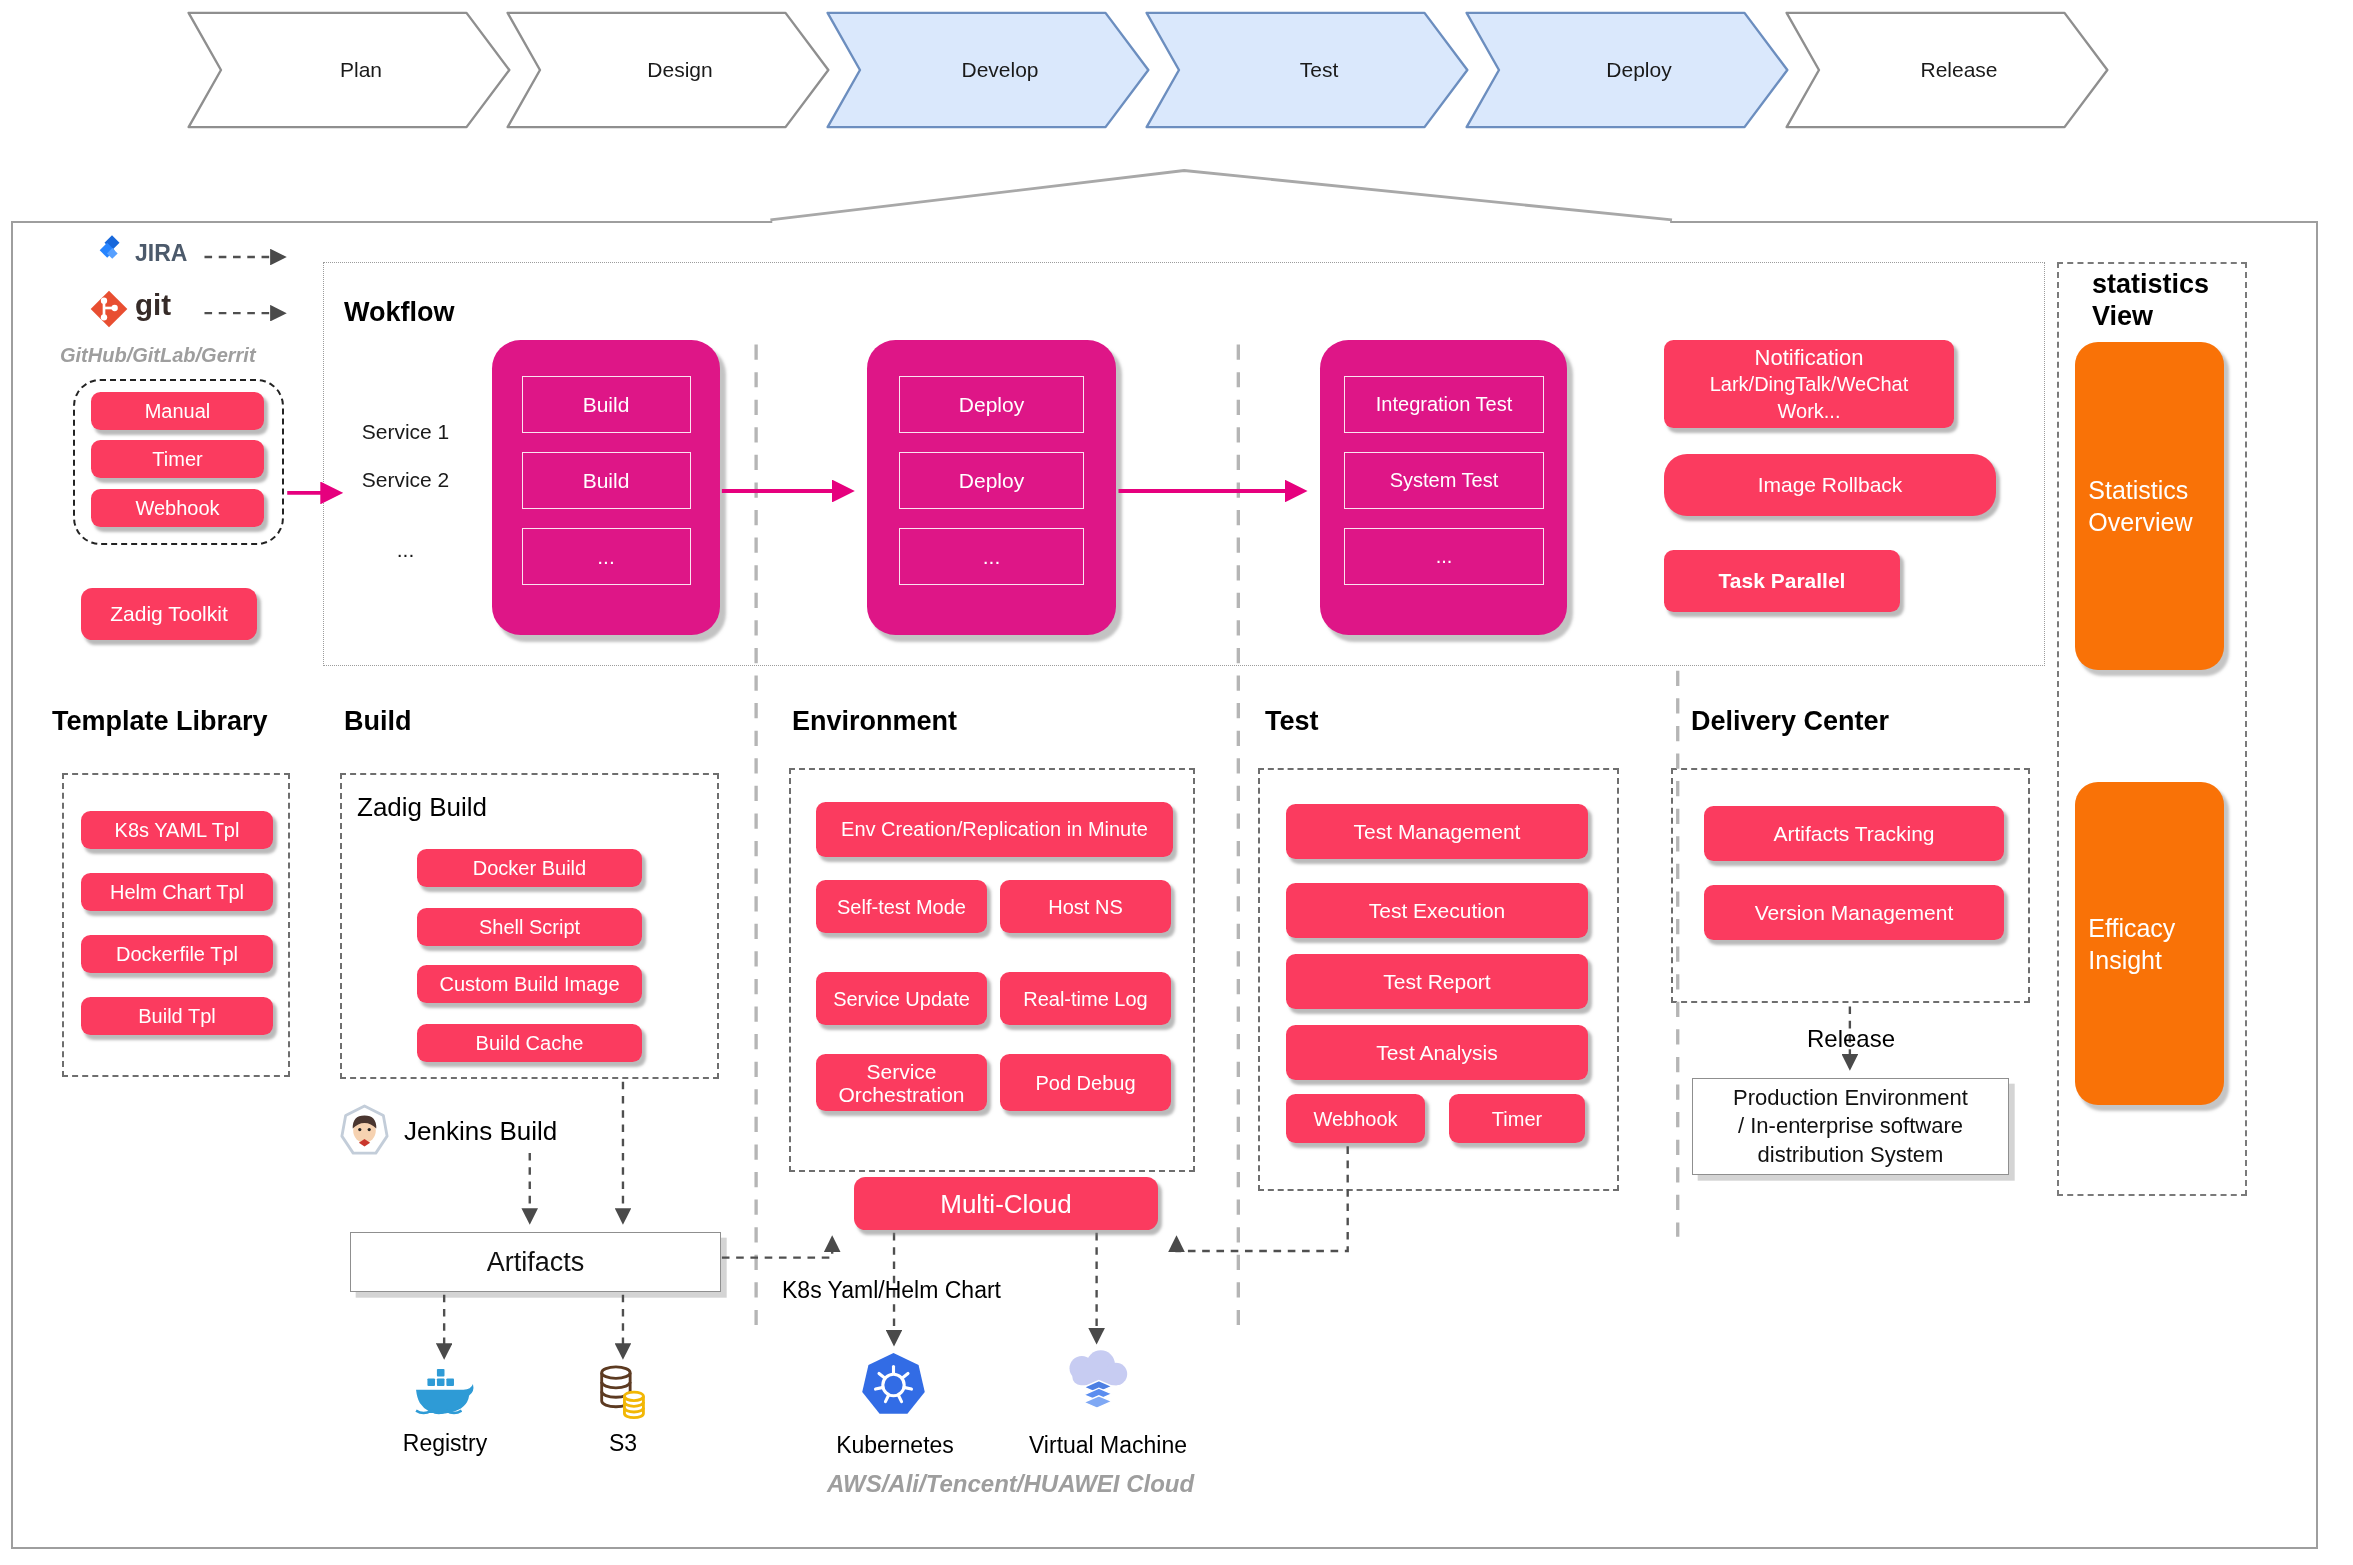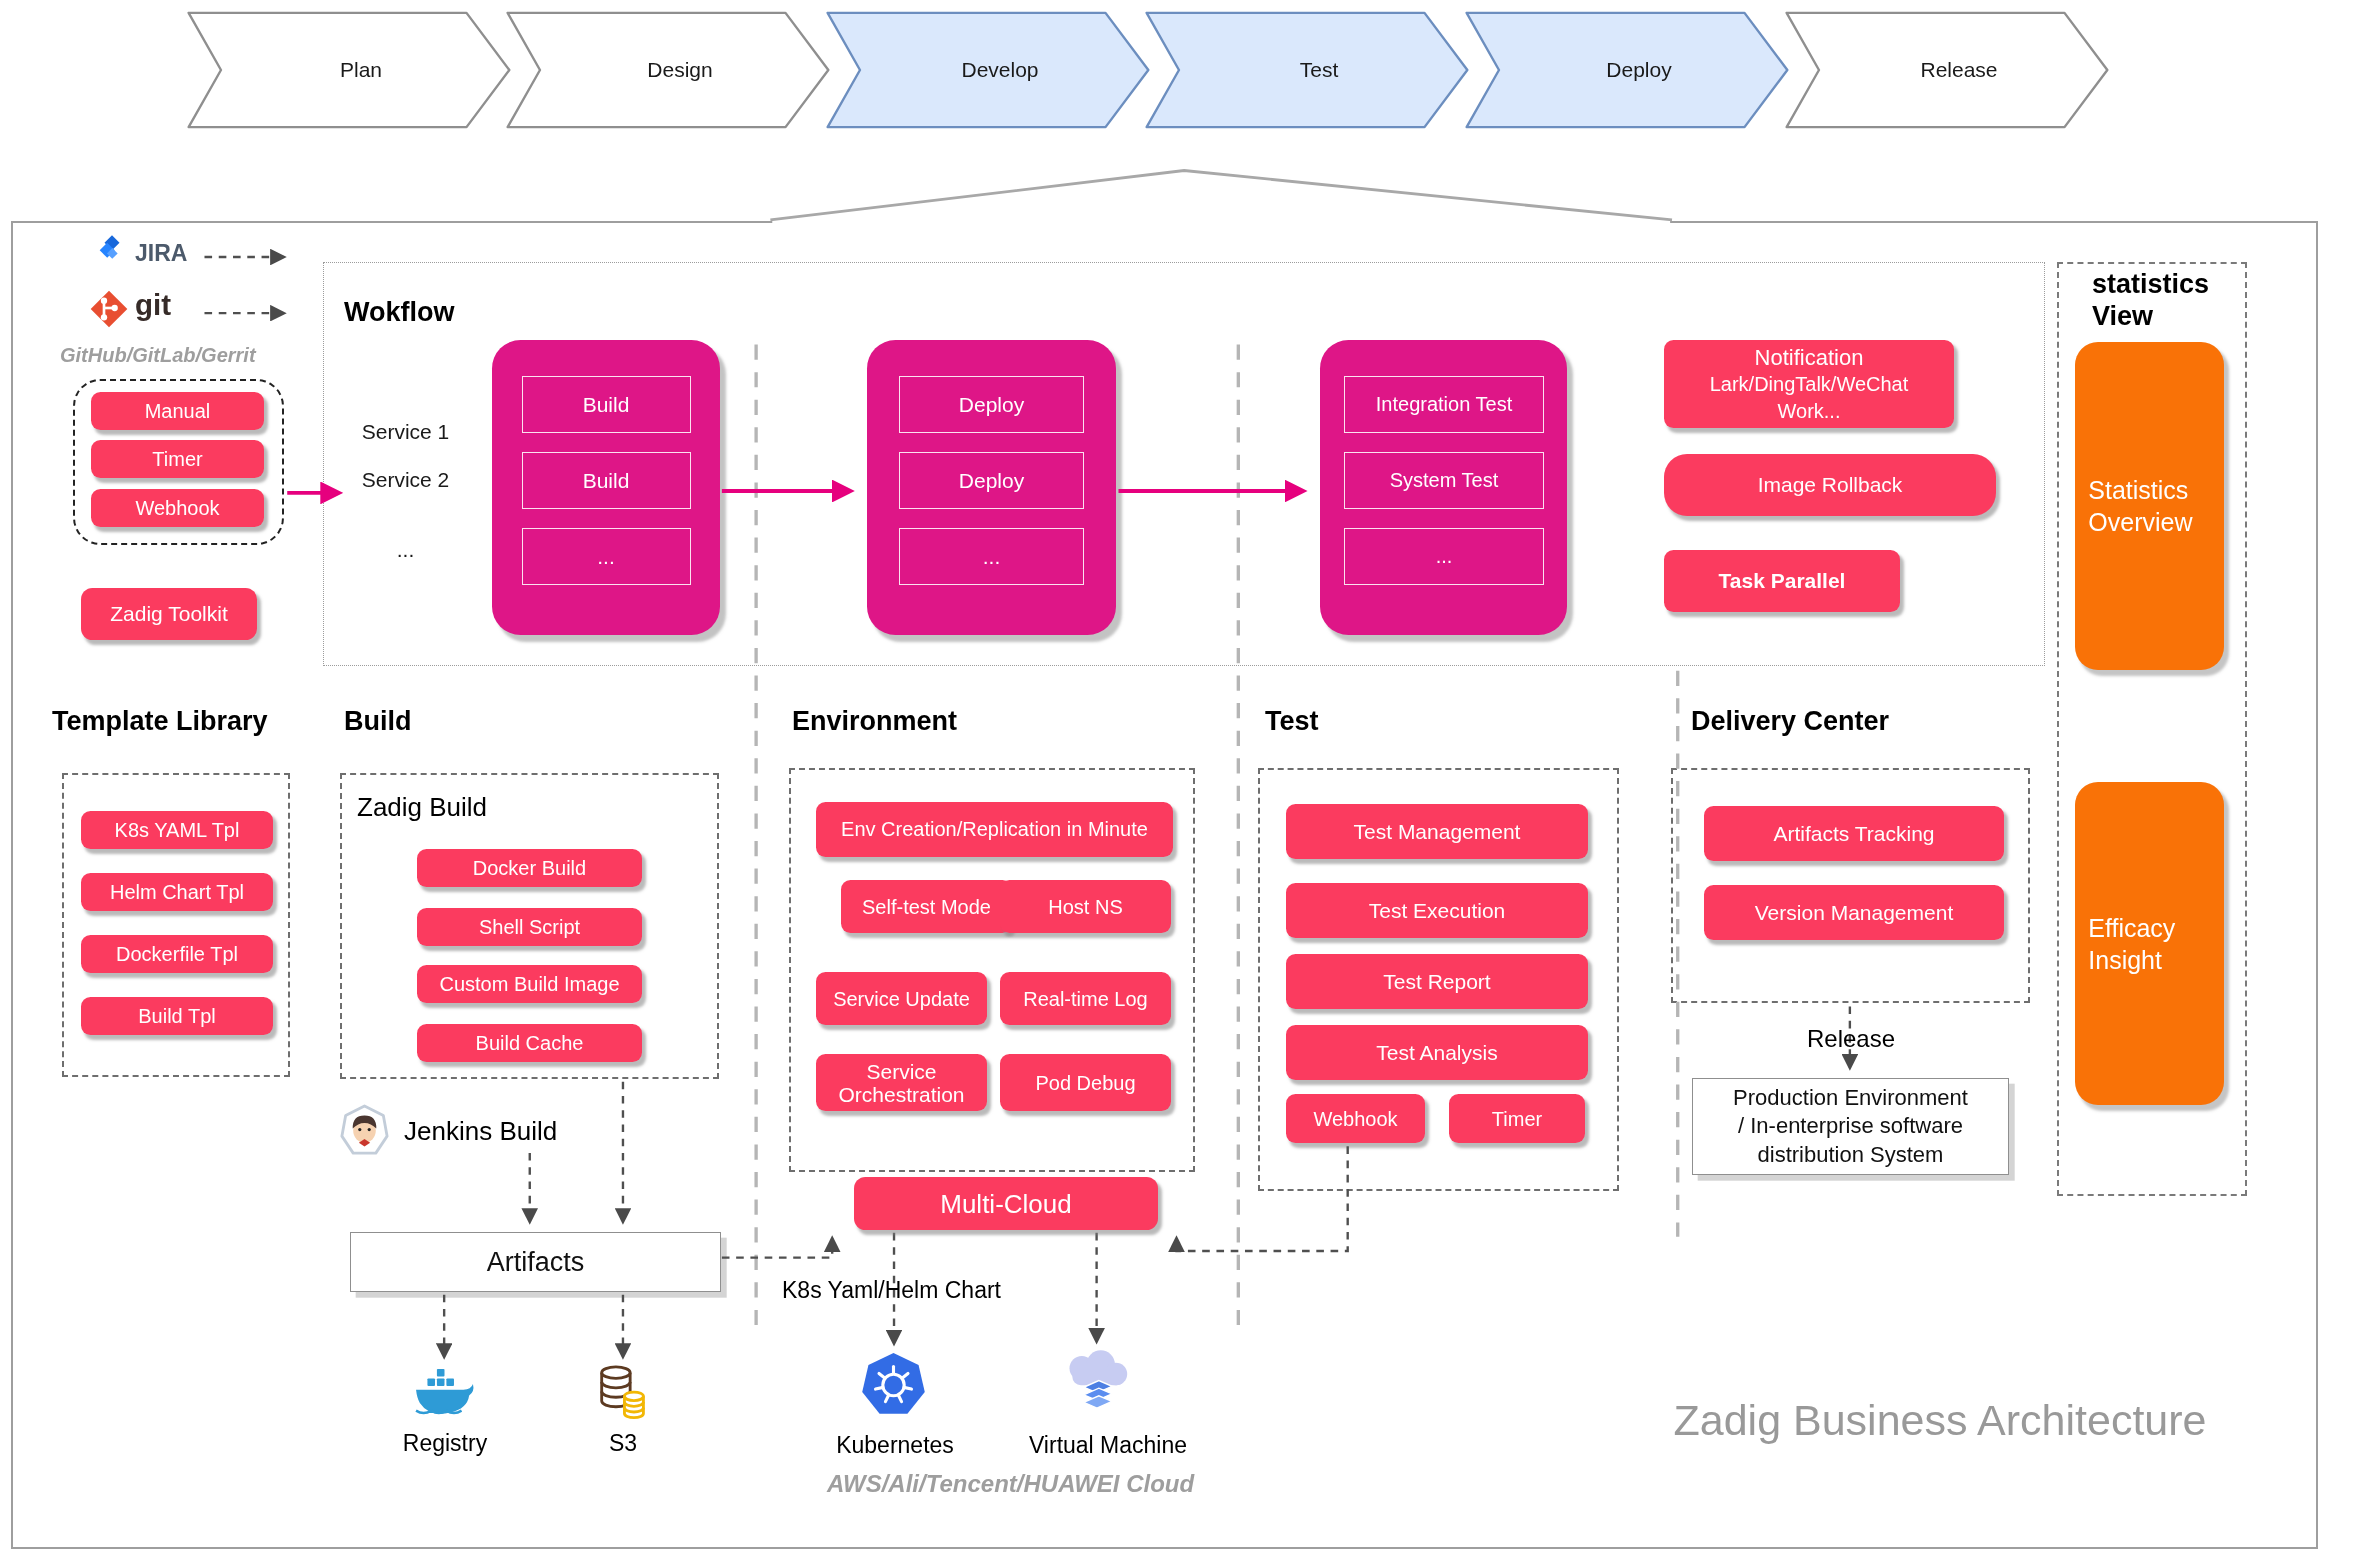--- a/index.html
+++ b/index.html
@@ -224,21 +224,21 @@
         <path d="M30 34 v18 a10 4.5 0 0 0 20 0 v-18"></path>
         <ellipse cx="40" cy="34" rx="10" ry="4.5"></ellipse>
         <path d="M30 40 a10 4.5 0 0 0 20 0" fill="none"></path>
         <path d="M30 46 a10 4.5 0 0 0 20 0" fill="none"></path>
       </g>
     </svg>
   </span>
   <span class="plain-label" style="left:566px;top:1430px;width:114px;text-align:center;font-size:23px;">S3</span>
 
   <div class="btn" style="left:816px;top:802px;width:357px;height:55px;font-size:20px;line-height:25px;">Env Creation/Replication in Minute</div>
-  <div class="btn" style="left:816px;top:880px;width:171px;height:53px;margin-left:25px;">Self-test Mode</div>
+  <div class="btn" style="left:816px;top:880px;width:171px;height:53px;">Self-test Mode</div>
   <div class="btn" style="left:1000px;top:880px;width:171px;height:53px;">Host NS</div>
   <div class="btn" style="left:816px;top:972px;width:171px;height:53px;">Service Update</div>
   <div class="btn" style="left:1000px;top:972px;width:171px;height:53px;">Real-time Log</div>
   <div class="btn" style="left:816px;top:1054px;width:171px;height:57px;font-size:21px;line-height:23px;">Service Orchestration</div>
   <div class="btn" style="left:1000px;top:1054px;width:171px;height:57px;">Pod Debug</div>
   <div class="btn big" style="left:854px;top:1177px;width:304px;height:53px;font-size:26px;z-index:5;">Multi-Cloud</div>
 
   <span class="plain-label" style="left:782px;top:1277px;font-size:23px;">K8s Yaml/Helm Chart</span>
 
   <span class="icon" style="left:860px;top:1351px;">
@@ -286,21 +286,20 @@
 
   <div class="btn" style="left:1704px;top:806px;width:300px;height:55px;font-size:21px;">Artifacts Tracking</div>
   <div class="btn" style="left:1704px;top:885px;width:300px;height:55px;font-size:21px;">Version Management</div>
   <span class="plain-label" style="left:1807px;top:1025px;font-size:24px;">Release</span>
   <div class="white-box" style="left:1692px;top:1078px;width:317px;height:97px;font-size:22px;line-height:28.5px;flex-direction:column;">
     <span>Production Environment</span>
     <span>/ In-enterprise software</span>
     <span>distribution System</span>
   </div>
 
-  <div class="footer">Zadig Business Architecture</div>
 
   <svg class="overlay" width="2353" height="1566" viewBox="0 0 2474 1646">
     <defs>
       <marker id="ah" viewBox="0 0 10 10" refX="8" refY="5" markerWidth="7" markerHeight="7" orient="auto">
         <path d="M0,0 L10,5 L0,10 Z" fill="#4a4a4a"></path>
       </marker>
       <marker id="mh" viewBox="0 0 10 10" refX="8" refY="5" markerWidth="6" markerHeight="6" orient="auto">
         <path d="M0,0 L10,5 L0,10 Z" fill="#E6007E"></path>
       </marker>
     </defs>

